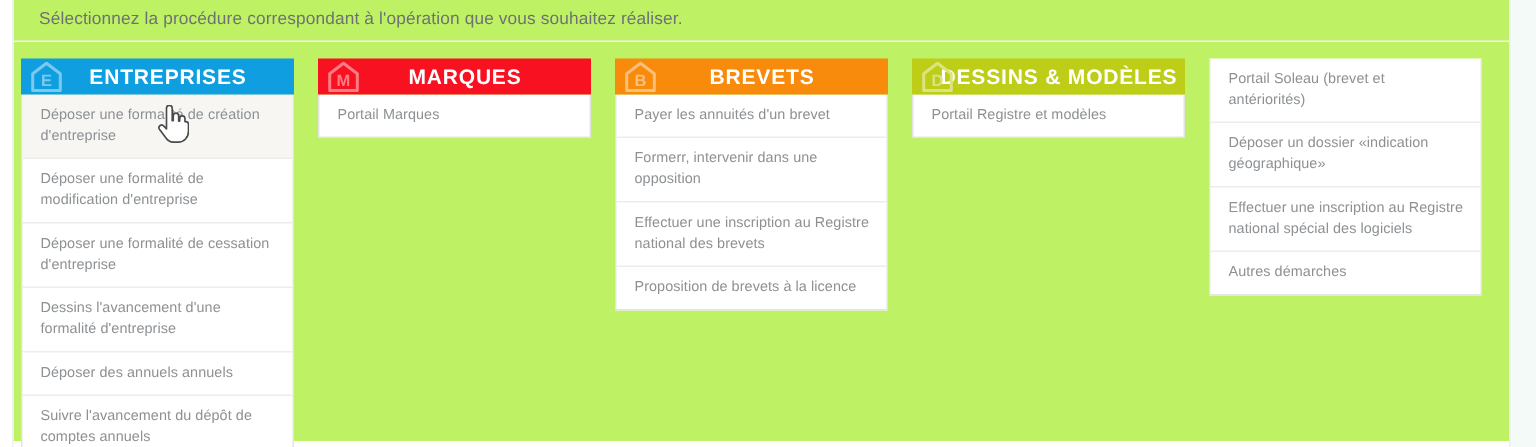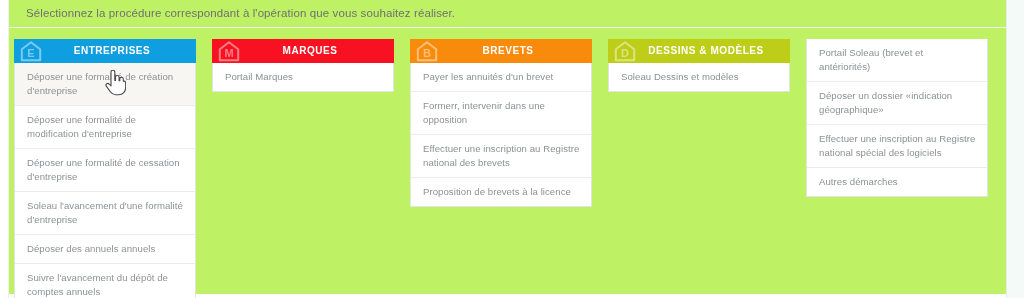--- a/index.html
+++ b/index.html
@@ -78,21 +78,21 @@
   
   .col-header {
     position: relative;
     height: 24px;
     display: flex;
     align-items: center;
     justify-content: center;
     overflow: hidden;
   }
   .col-header .title {
-    font-size: 10px;
+    font-size: 14px;
     font-weight: bold;
     color: #ffffff;
     letter-spacing: 0.55px;
     text-transform: uppercase;
     text-align: center;
     line-height: 1;
     padding-left: 18px;
     padding-right: 4px;
     white-space: nowrap;
   }
@@ -160,21 +160,21 @@
           <svg class="home-icon" viewBox="0 0 24 22">
             <path d="M12 2.2 L21.2 9.2 L21.2 20.3 L2.8 20.3 L2.8 9.2 Z" fill="none" stroke="rgb(123,202,238)" stroke-width="2" stroke-linejoin="round"></path>
             <text x="12" y="17" text-anchor="middle" font-size="11" font-weight="bold" font-family="&quot;Liberation Sans&quot;, sans-serif" fill="rgb(123,202,238)">E</text>
           </svg>
           <span class="title">ENTREPRISES</span>
         </div>
         <div class="col-list">
           <div class="col-item hovered">Déposer une formalité de création d'entreprise</div>
           <div class="col-item">Déposer une formalité de modification d'entreprise</div>
           <div class="col-item">Déposer une formalité de cessation d'entreprise</div>
-          <div class="col-item">Soleau l'avancement d'une formalité d'entreprise</div>
+          <div class="col-item">Dessins l'avancement d'une formalité d'entreprise</div>
           <div class="col-item">Déposer des annuels annuels</div>
           <div class="col-item">Suivre l'avancement du dépôt de comptes annuels</div>
         </div>
       </div>
       <div class="column">
         <div class="col-header" style="background: rgb(248, 18, 33);">
           <svg class="home-icon" viewBox="0 0 24 22">
             <path d="M12 2.2 L21.2 9.2 L21.2 20.3 L2.8 20.3 L2.8 9.2 Z" fill="none" stroke="rgb(251,125,133)" stroke-width="2" stroke-linejoin="round"></path>
             <text x="12" y="17" text-anchor="middle" font-size="11" font-weight="bold" font-family="&quot;Liberation Sans&quot;, sans-serif" fill="rgb(251,125,133)">M</text>
           </svg>
@@ -201,21 +201,21 @@
       </div>
       <div class="column">
         <div class="col-header" style="background: rgb(189, 205, 24);">
           <svg class="home-icon" viewBox="0 0 24 22">
             <path d="M12 2.2 L21.2 9.2 L21.2 20.3 L2.8 20.3 L2.8 9.2 Z" fill="none" stroke="rgb(219,228,128)" stroke-width="2" stroke-linejoin="round"></path>
             <text x="12" y="17" text-anchor="middle" font-size="11" font-weight="bold" font-family="&quot;Liberation Sans&quot;, sans-serif" fill="rgb(219,228,128)">D</text>
           </svg>
           <span class="title">DESSINS &amp; MODÈLES</span>
         </div>
         <div class="col-list">
-          <div class="col-item">Soleau Dessins et modèles</div>
+          <div class="col-item">Portail Registre et modèles</div>
         </div>
       </div>
       <div class="column">
         <div class="col-list">
           <div class="col-item">Portail Soleau (brevet et antériorités)</div>
           <div class="col-item">Déposer un dossier «indication géographique»</div>
           <div class="col-item">Effectuer une inscription au Registre national spécial des logiciels</div>
           <div class="col-item">Autres démarches</div>
         </div>
       </div>

